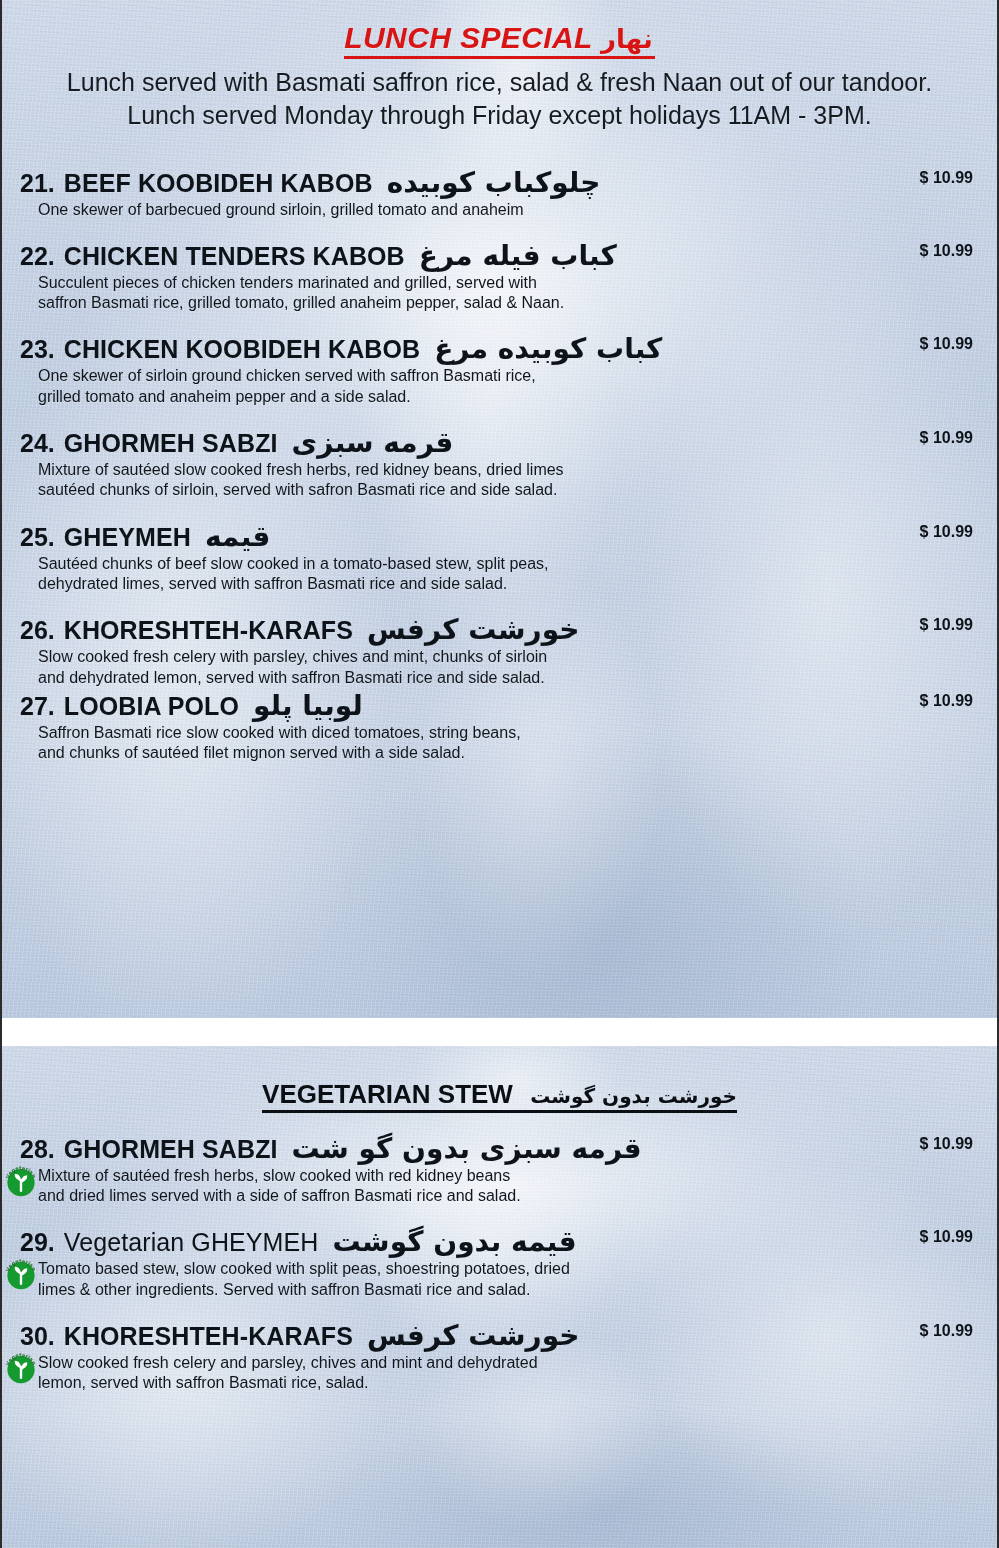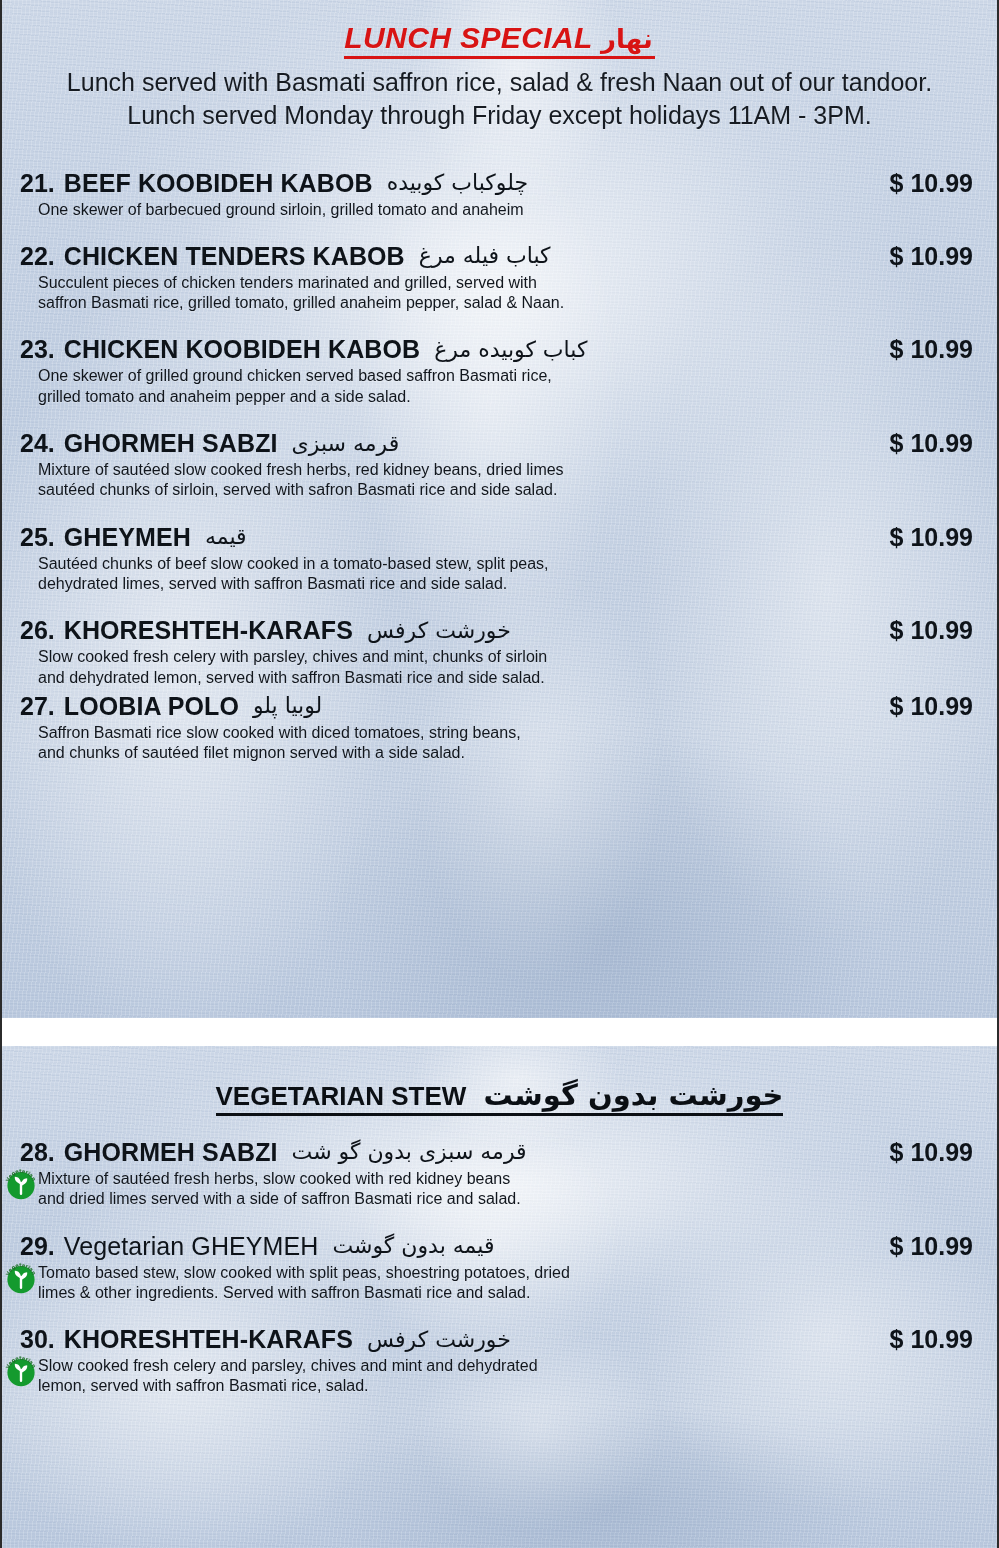--- a/index.html
+++ b/index.html
@@ -119,51 +119,51 @@
   }
   #header-line-2 { margin-top: 2px; }
 
   
   .item {
     margin-top: 22px;
     position: relative;
   }
   .item-title-row {
     display: flex;
-    align-items: center;
+    align-items: flex-start;
     width: 100%;
   }
   .item-num {
     font-size: 25px;
     font-weight: bold;
     color: #0e1319;
     white-space: nowrap;
     margin-right: 9px;
   }
   .item-name {
     font-size: 25px;
     font-weight: bold;
     color: #0e1319;
     white-space: nowrap;
     letter-spacing: .1px;
   }
   .item-name-normal { font-weight: normal; }
   .item-fa {
-    font-size: 22px;
-    font-weight: normal;
+    font-size: 28px;
+    font-weight: bold;
     color: #0e1319;
     direction: rtl;
     unicode-bidi: isolate;
     margin-left: 14px;
     white-space: nowrap;
     line-height: 1;
   }
   .spacer { flex: 1 1 auto; }
   .item-price {
-    font-size: 25px;
+    font-size: 16px;
     font-weight: bold;
     color: #0e1319;
     white-space: nowrap;
     padding-right: 6px;
   }
   .item-desc {
     font-size: 16px;
     line-height: 1.27;
     color: #11161d;
     margin: 2px 0 0 0;
@@ -183,21 +183,21 @@
   #veg-title {
     display: inline-block;
     font-size: 26px;
     font-weight: bold;
     color: #0b0f14;
     border-bottom: 3px solid #0b0f14;
     padding-bottom: 1px;
     line-height: 1.1;
   }
   #veg-title .fa {
-    font-size: 29px;
+    font-size: 20px;
     direction: rtl;
     unicode-bidi: isolate;
     margin-left: 10px;
   }
 
   .veg-item { position: relative; }
   .veg-badge {
     position: absolute;
     left: -16px;
     top: 30px;
@@ -255,21 +255,21 @@
 
       <div class="item" id="item-23">
         <div class="item-title-row">
           <span class="item-num">23.</span>
           <span class="item-name">CHICKEN KOOBIDEH KABOB</span>
           <span class="item-fa">کباب کوبیده مرغ</span>
           <span class="spacer"></span>
           <span class="item-price">$ 10.99</span>
         </div>
         <div class="item-desc">
-          <div>One skewer of grilled ground chicken served based saffron Basmati rice,</div>
+          <div>One skewer of sirloin ground chicken served with saffron Basmati rice,</div>
           <div>grilled tomato and anaheim pepper and a side salad.</div>
         </div>
       </div>
 
       <div class="item" id="item-24">
         <div class="item-title-row">
           <span class="item-num">24.</span>
           <span class="item-name">GHORMEH SABZI</span>
           <span class="item-fa">قرمه سبزی</span>
           <span class="spacer"></span>

